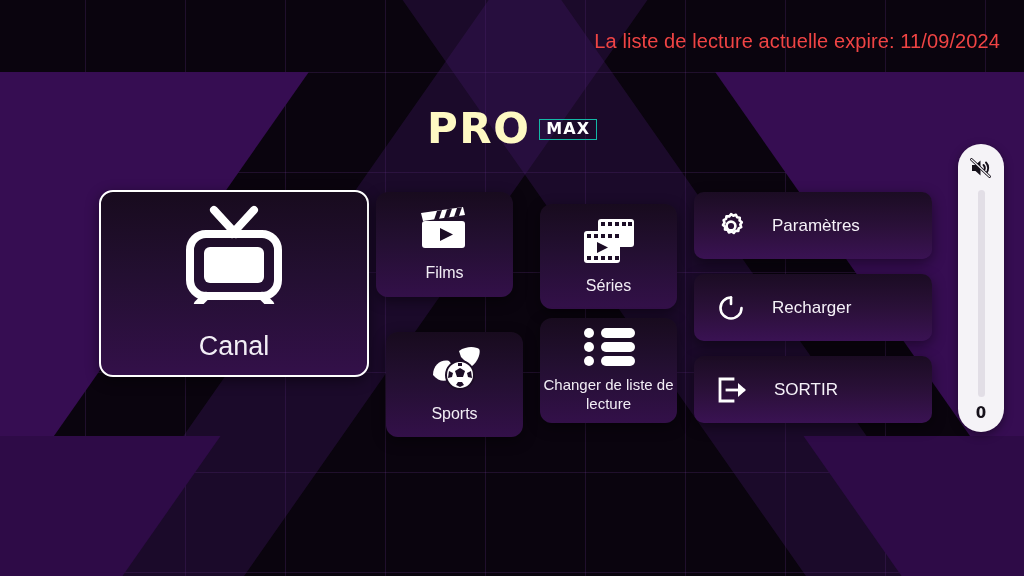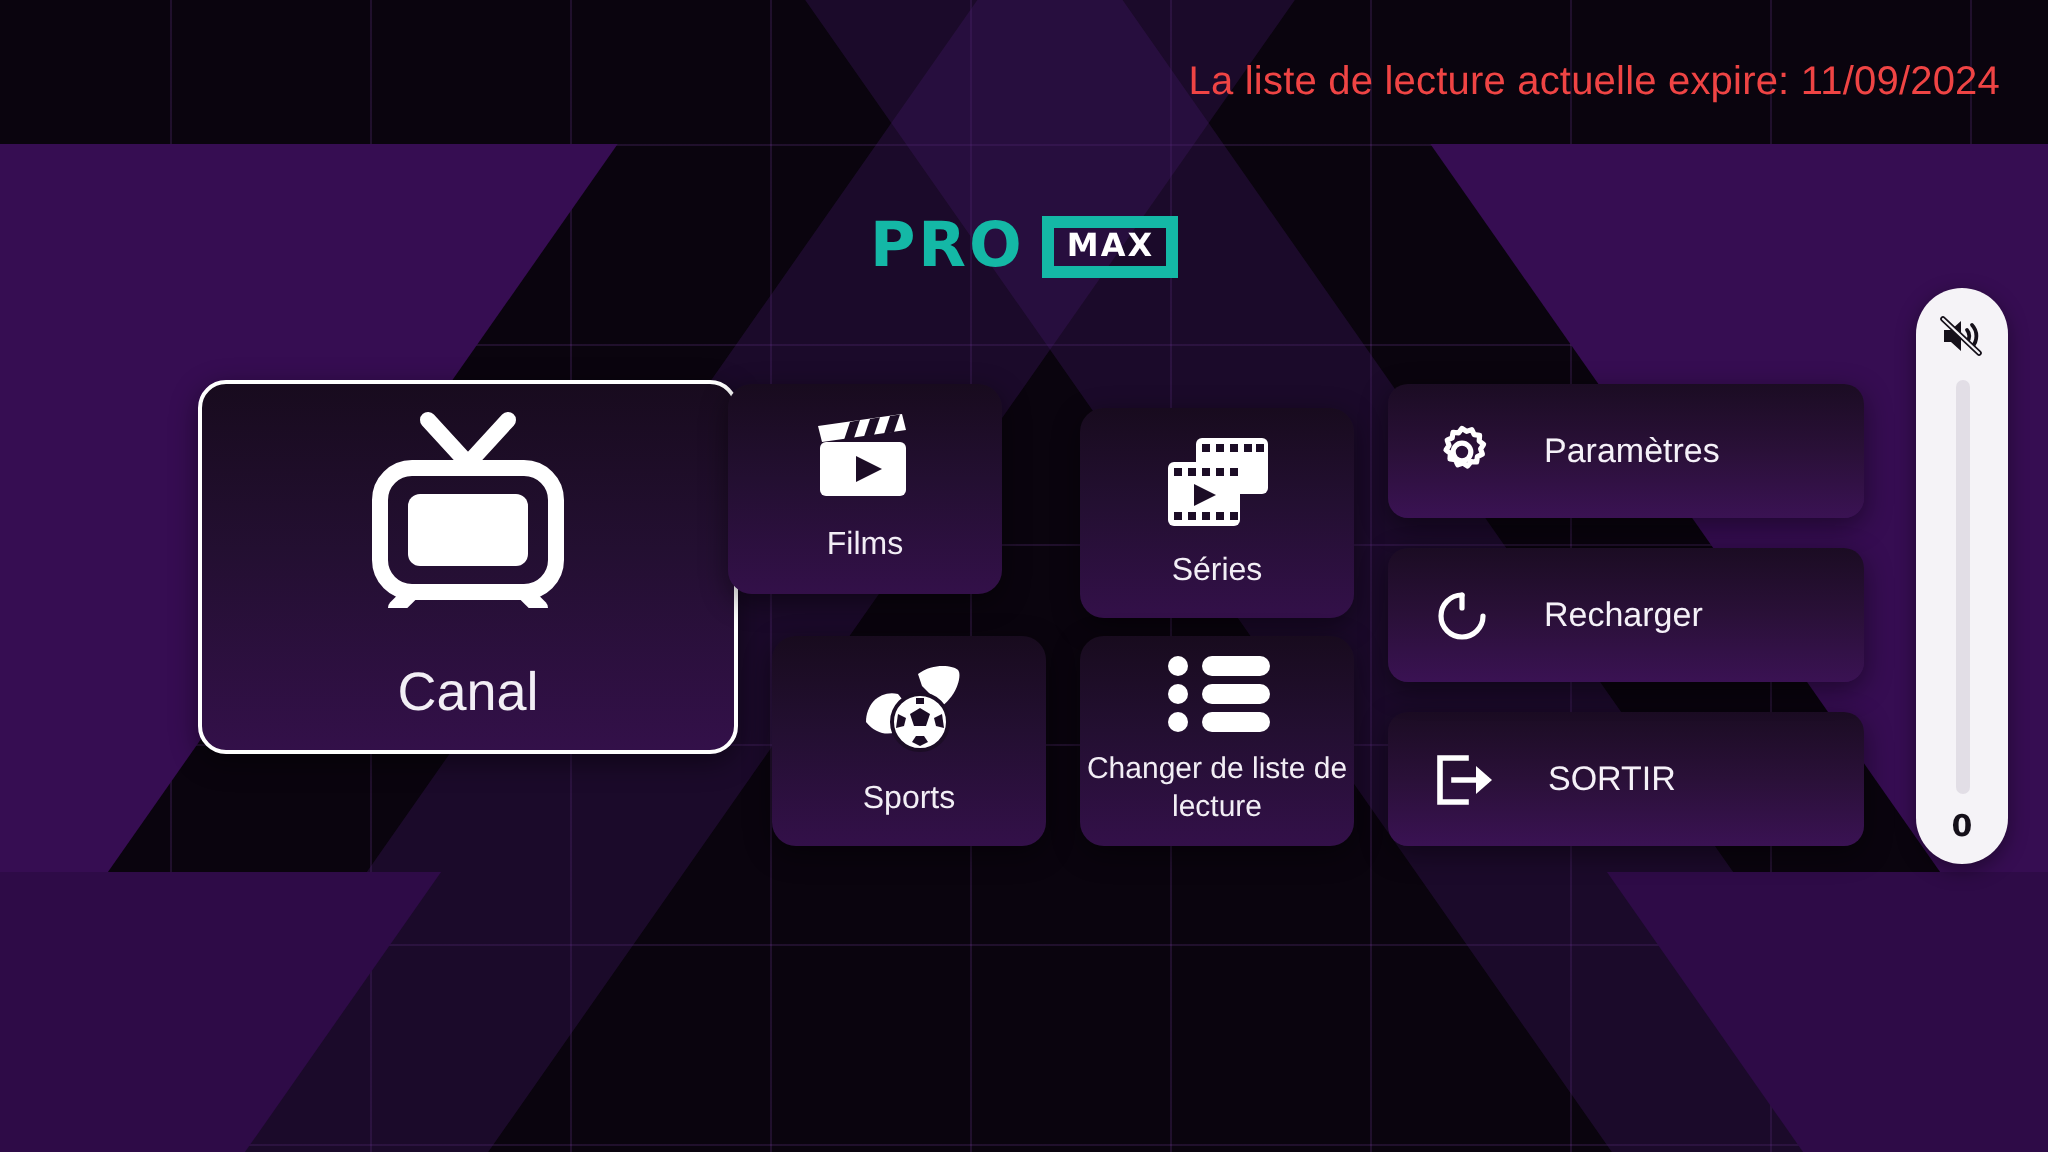--- a/index.html
+++ b/index.html
@@ -77,33 +77,33 @@
     white-space:nowrap;
   }
 
   
   .logo {
     position:absolute;
     left:0; right:0; top:108px;
     display:flex; align-items:center; justify-content:center; gap:9px;
   }
   .logo-pro {
-    font-size:31px;
+    font-size:42px;
     font-weight:bold;
-    color:#14b8a6;
+    color:#fef9c3;
     letter-spacing:1.5px;
     line-height:1;
     font-family:"DejaVu Sans", sans-serif;
   }
   .logo-max {
     font-size:16px;
     font-weight:bold;
     color:#ffffff;
     letter-spacing:1px;
-    border:6px solid #14b8a6;
+    border:1px solid #14b8a6;
     padding:1px 6px 2px 6px;
     line-height:1;
     font-family:"DejaVu Sans", sans-serif;
   }
 
   
   .tile {
     position:absolute;
     border-radius:12px;
     background:linear-gradient(180deg, #180b1e 0%, #230f31 45%, #331049 100%);
@@ -124,23 +124,23 @@
   #tile-canal {
     left:99px; top:190px;
     width:270px; height:187px;
     border:2px solid #ffffff;
     border-radius:14px;
     justify-content:center;
     gap:26px;
   }
   #tile-canal .tile-label { font-size:27px; }
 
-  #tile-films  { left:364px; top:192px; width:137px; height:105px; gap:11px; }
+  #tile-films  { left:376px; top:192px; width:137px; height:105px; gap:11px; }
   #tile-series { left:540px; top:204px; width:137px; height:105px; gap:11px; }
-  #tile-sports { left:386px; top:318px; width:137px; height:105px; gap:11px; }
+  #tile-sports { left:386px; top:332px; width:137px; height:105px; gap:11px; }
   #tile-playlist { left:540px; top:318px; width:137px; height:105px; gap:9px; }
   #tile-playlist .tile-label { font-size:15px; }
 
   
   .sidebtn {
     position:absolute;
     left:694px;
     width:238px; height:67px;
     border-radius:10px;
     background:linear-gradient(180deg, #1b0c23 0%, #2a1038 50%, #3a1253 100%);

